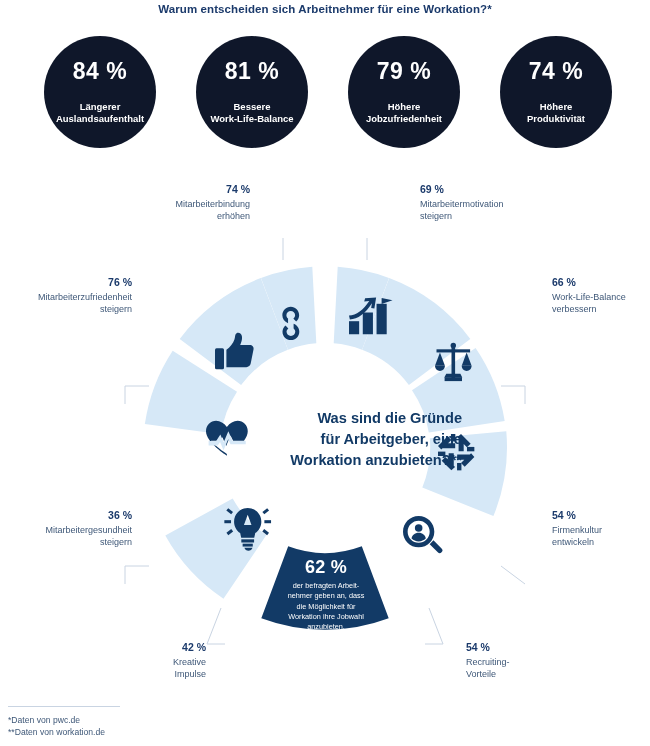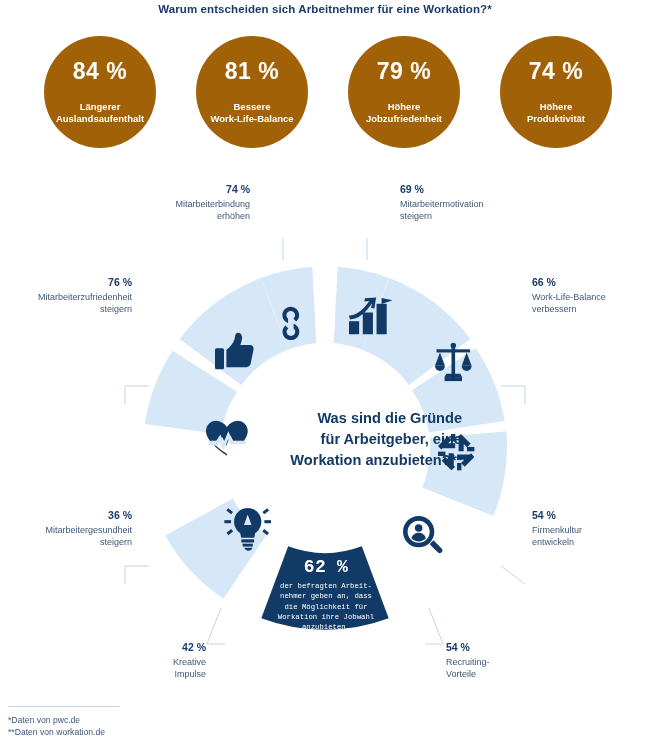--- a/index.html
+++ b/index.html
@@ -19,21 +19,21 @@
     text-align:center;
     font-size:11.5px;font-weight:bold;color:#1B3A6B;
     letter-spacing:.1px;
   }
 
   
   .stat-row{position:absolute;left:0;top:36px;width:650px;height:118px;}
   .stat{
     position:absolute;top:0;
     width:112px;height:112px;border-radius:50%;
-    background:#a16207;
+    background:#0f172a;
     color:#ffffff;
     display:flex;flex-direction:column;
     align-items:center;justify-content:center;
     text-align:center;
   }
   .stat .pct{font-size:23px;font-weight:bold;line-height:1;letter-spacing:.5px;}
   .stat .lbl{
     font-size:9.5px;font-weight:bold;line-height:1.22;margin-top:18px;
     white-space:nowrap;
   }
@@ -59,21 +59,21 @@
     text-align:center;color:#ffffff;
   }
   .callout-text .pct{font-size:18px;font-weight:bold;line-height:1;letter-spacing:.3px;}
   .callout-text .desc{font-size:7.3px;line-height:1.42;margin-top:5px;}
 
   
   .olabel{position:absolute;font-size:9px;line-height:1.35;color:#3F5878;}
   .olabel .pct{font-size:10.5px;font-weight:bold;color:#1B3A6B;display:block;margin-bottom:2px;}
   .olabel .txt{display:block;}
   .ta-r{text-align:right;}
-  .ta-l{text-align:left;}
+  .ta-l{text-align:left;margin-left:20px;}
   .ta-c{text-align:center;}
 
   .lb-0{left:118px;top:182px;width:132px;}       
   .lb-1{left:400px;top:182px;width:140px;}       
   .lb-2{left:2px;top:275px;width:130px;}         
   .lb-3{left:532px;top:275px;width:118px;}       
   .lb-4{left:2px;top:508px;width:130px;}         
   .lb-5{left:532px;top:508px;width:118px;}       
   .lb-6{left:104px;top:640px;width:102px;text-align:right;}       
   .lb-7{left:446px;top:640px;width:110px;}       
@@ -231,21 +231,21 @@
 
       </g>
     </svg>
 
     <div class="center-text" style="left:113px;top:170px;width:274px;">
       <div>Was sind die Gründe</div>
       <div>für Arbeitgeber, eine</div>
       <div>Workation anzubieten?**</div>
     </div>
 
-    <div class="callout-text" style="left:193px;top:320px;width:116px;font-family:Liberation Mono, monospace;">
+    <div class="callout-text" style="left:193px;top:320px;width:116px;">
       <div class="pct">62 %</div>
       <div class="desc">
         <span>der befragten Arbeit-</span><br>
         <span>nehmer geben an, dass</span><br>
         <span>die Möglichkeit für</span><br>
         <span>Workation ihre Jobwahl</span><br>
         <span>anzubieten.</span>
       </div>
     </div>
   </div>

